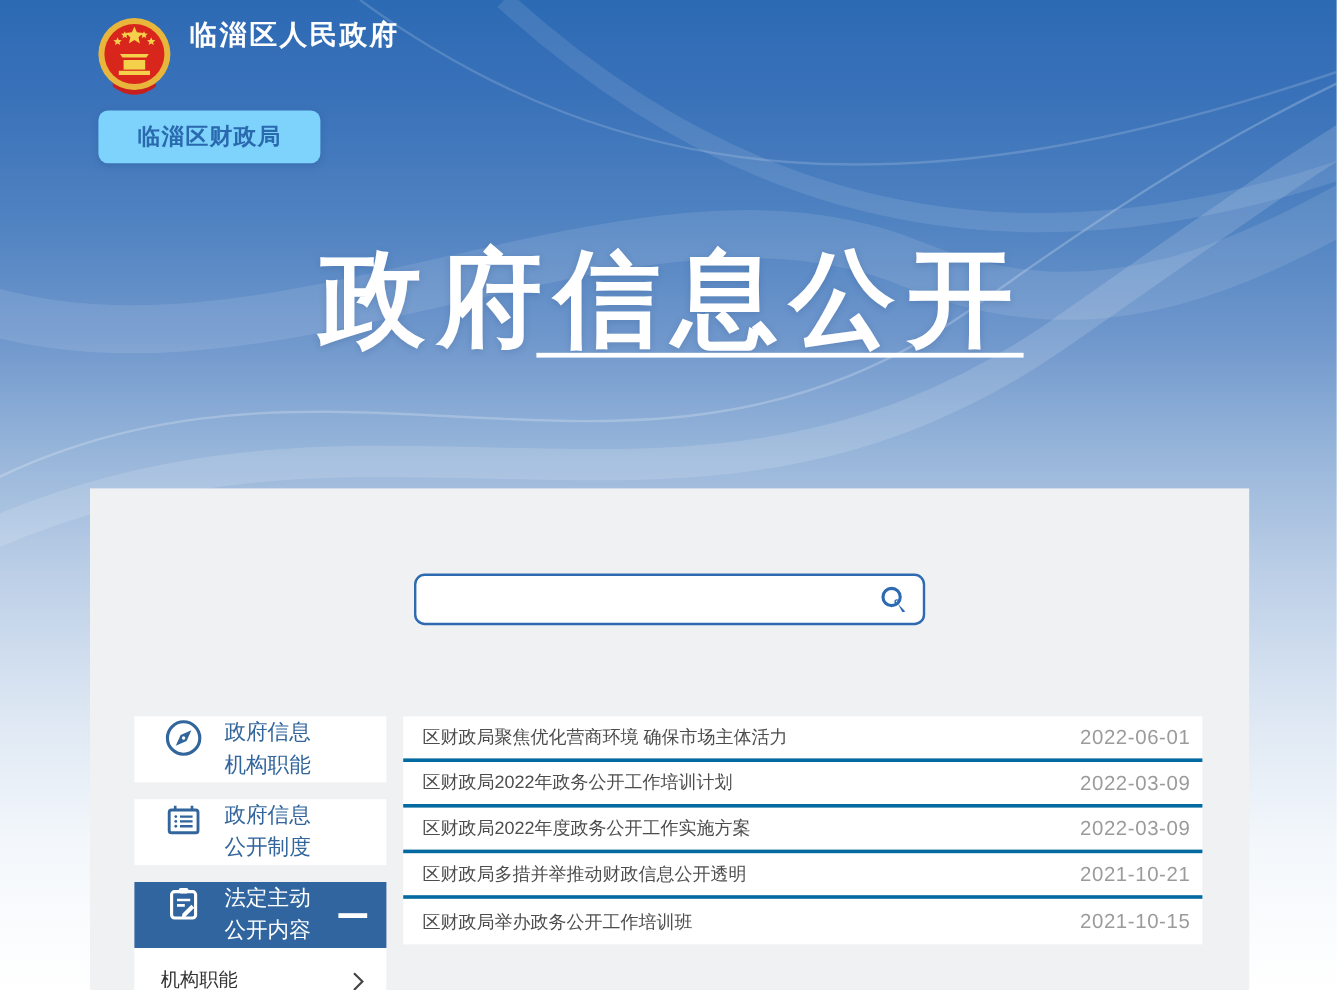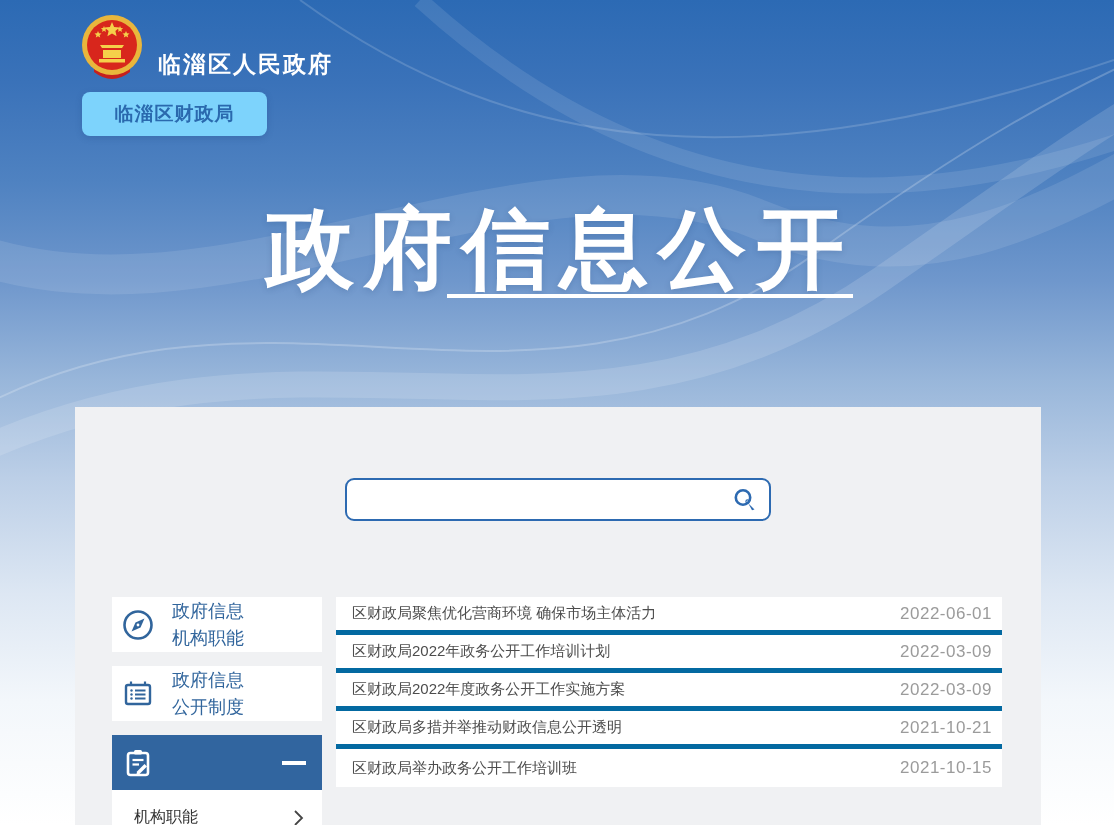--- a/index.html
+++ b/index.html
@@ -9,21 +9,21 @@
   
   .page-bg {
     position:absolute; inset:0;
     background:linear-gradient(180deg,
       #2c6ab4 0%, #3a72b9 10%, #4f82c1 22%, #6f97cc 34%,
       #98b6da 46%, #bccfe7 58%, #dde7f3 72%, #f3f7fb 85%, #ffffff 100%);
   }
   .banner-curves { position:absolute; left:0; top:0; width:1114px; height:560px; }
 
   
-  .header { position:absolute; left:80px; top:14px; display:flex; align-items:flex-end; }
+  .header { position:absolute; left:80px; top:14px; display:flex; align-items:flex-start; }
   .emblem { width:64px; height:66px; flex:0 0 auto; }
   .site-name { margin-left:14px; color:#ffffff; font-size:23px; font-weight:bold; letter-spacing:2px; }
 
   .dept-btn {
     position:absolute; left:82px; top:92px; width:185px; height:44px;
     background:#7dd3fc; border:none; border-radius:8px;
     box-shadow:0 2px 6px rgba(30,70,130,.25);
     color:#2a69ae; font-size:19px; font-weight:bold; letter-spacing:1px;
     display:flex; align-items:center; justify-content:center; cursor:pointer;
     font-family:inherit;
@@ -57,39 +57,39 @@
   }
   .search-btn {
     width:40px; height:100%; border:none; background:transparent; cursor:pointer;
     display:flex; align-items:center; justify-content:center; padding-right:8px;
   }
 
   
   .sidebar { position:absolute; left:37px; top:190px; width:210px; }
   .side-item {
     height:55px; background:#ffffff; margin-bottom:14px;
-    display:flex; align-items:center; padding-left:8px; position:relative; cursor:pointer;
+    display:flex; padding-left:23px; position:relative; cursor:pointer;
   }
   .side-item .icn { width:36px; height:36px; color:#31659c; flex:0 0 auto; }
   .side-item .lbl { margin-left:16px; color:#31659c; font-size:18px; line-height:27px; font-weight:500; }
   .side-item.active { background:#31659f; margin-bottom:0; }
   .side-item.active .icn { color:#ffffff; }
   .side-item.active .lbl { color:#ffffff; }
   .collapse-dash { position:absolute; right:16px; top:26px; width:24px; height:4px; background:#ffffff; }
   .side-subitem {
     height:55px; background:#ffffff; display:flex; align-items:center;
     justify-content:space-between; padding:0 18px 0 22px; cursor:pointer;
   }
   .side-subitem .sub-lbl { color:#333333; font-size:16px; }
 
   
   .news-list { position:absolute; left:261px; top:190px; width:666px; background:#ffffff; }
   .news-row {
     height:38px; display:flex; align-items:center; justify-content:space-between;
-    padding:0 10px 0 16px; border-bottom:5px solid #0369a1; cursor:pointer;
+    padding:0 10px 0 16px; border-bottom:3px solid #0369a1; cursor:pointer;
   }
   .news-row:last-child { border-bottom:none;text-align:center; }
   .news-title {
     color:#4d4d4d; font-size:15px; white-space:nowrap; overflow:hidden; text-overflow:ellipsis;
   }
   .news-date { color:#9b9b9b; font-size:17px; flex:0 0 auto; margin-left:24px; letter-spacing:.5px; }
 </style>
 </head>
 <body>
 
@@ -170,20 +170,24 @@
     </div>
 
     <div class="side-item active">
       <svg class="icn" viewBox="0 0 36 36">
         <rect x="8" y="8" width="20" height="22" rx="2.5" fill="none" stroke="currentColor" stroke-width="2.6"></rect>
         <rect x="14" y="5" width="8" height="4.5" rx="1.5" fill="currentColor"></rect>
         <line x1="12.5" y1="15" x2="23.5" y2="15" stroke="currentColor" stroke-width="2.2"></line>
         <line x1="12.5" y1="19.5" x2="19" y2="19.5" stroke="currentColor" stroke-width="2.2"></line>
         <path d="M17,26.5 L24.5,19 L27,21.5 L19.5,29 L16.5,29.5 Z" fill="currentColor"></path>
       </svg>
+      <div class="lbl">
+        <div>法定主动</div>
+        <div>公开内容</div>
+      </div>
       <div class="collapse-dash"></div>
     </div>
 
     <div class="side-subitem">
       <span class="sub-lbl">机构职能</span>
       <svg width="11" height="18" viewBox="0 0 11 18">
         <polyline points="2,2 9,9 2,16" fill="none" stroke="#444444" stroke-width="1.8"></polyline>
       </svg>
     </div>
   </div>

